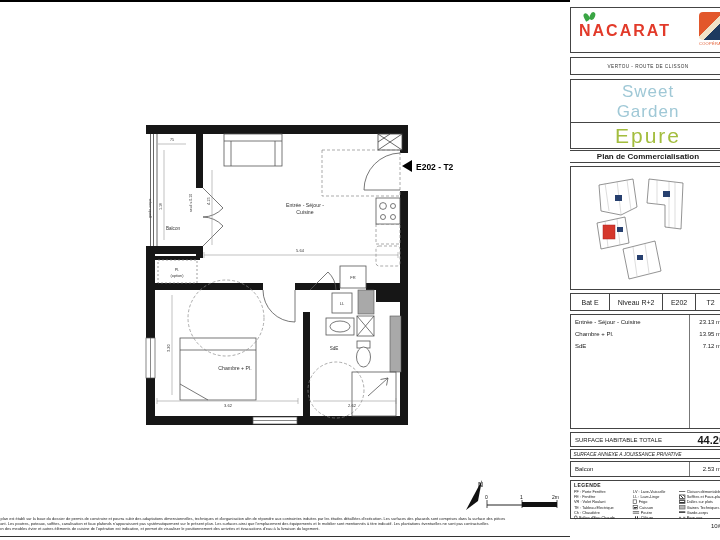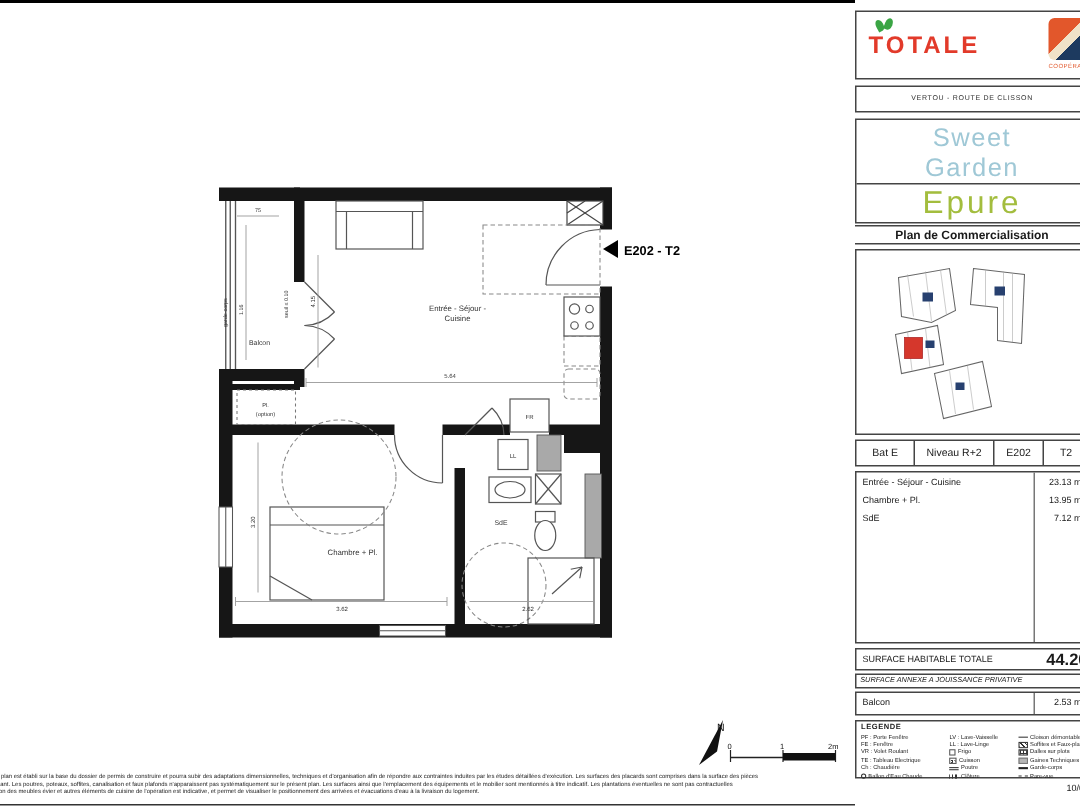--- a/index.html
+++ b/index.html
@@ -250,21 +250,21 @@
       <text x="520" y="499" font-size="5" fill="#111">1</text>
       <text x="552" y="499" font-size="5" fill="#111">2m</text>
     </g>
   </svg>
 
   <div class="panel">
 
     <div class="pbox logo-box">
       <span class="leaf leaf1"></span>
       <span class="leaf leaf2"></span>
-      <div class="brand">TOTALE</div>
+      <div class="brand">NACARAT</div>
       <div class="coop">
         <div class="coop-sq"></div>
         <div class="coop-txt">COOPÉRA</div>
       </div>
     </div>
 
     <div class="pbox loc-box">
       <div class="loc-inner">VERTOU - ROUTE DE CLISSON</div>
     </div>
 

